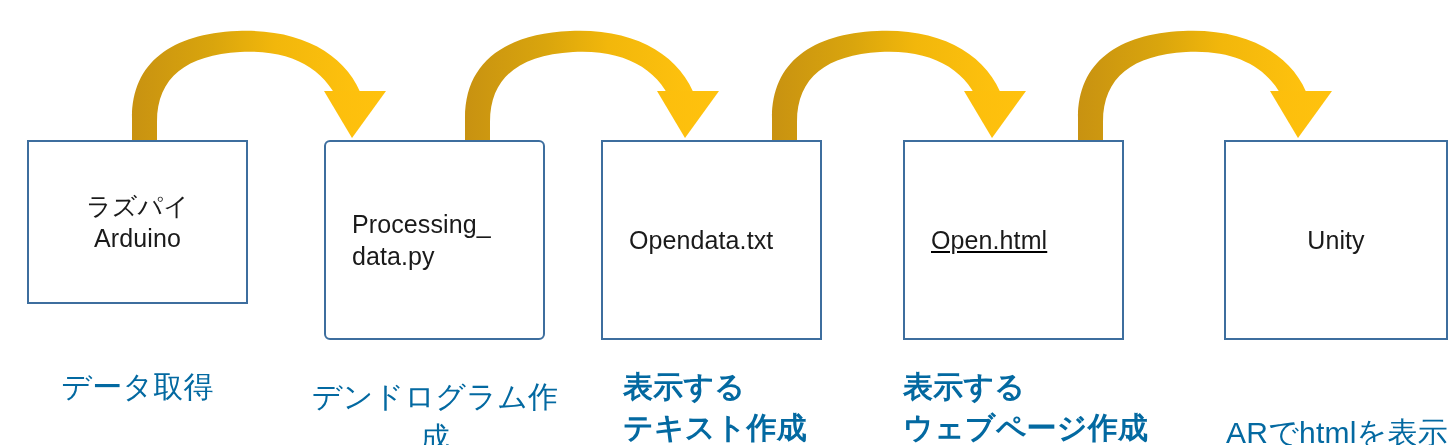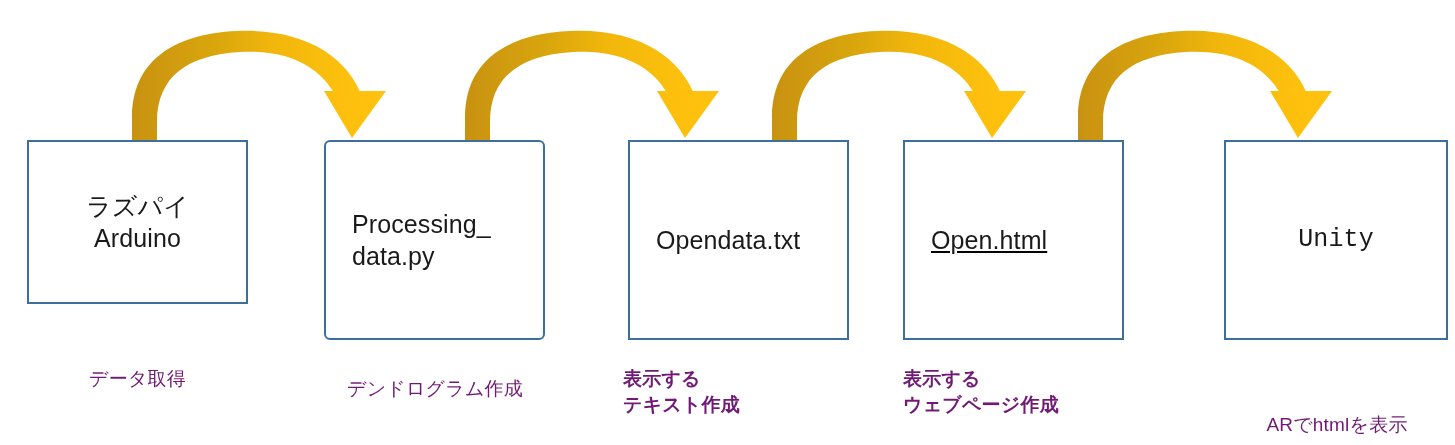--- a/index.html
+++ b/index.html
@@ -47,23 +47,23 @@
     text-align: left;
     width: 100%;
     padding-left: 26px;
     box-sizing: border-box;
   }
   .node-label.align-center {
     text-align: center;
   }
   .caption {
     position: absolute;
-    font-size: 19px;
+    font-size: 30px;
     line-height: 1.38;
-    color: #701a75;
+    color: #0369a1;
     white-space: pre-line;
     letter-spacing: 0.2px;
   }
   .caption.align-left {
     text-align: left;
     font-weight: bold;
   }
   .caption.align-center {
     text-align: center;
   }
@@ -133,29 +133,29 @@
   <div class="node-box" style="left:27px; top:140px; width:221px; height:164px;">
     <div class="node-label align-center">ラズパイ
 Arduino</div>
   </div>
 
   <div class="node-box" style="left:324px; top:140px; width:221px; height:200px;border-radius:6px;">
     <div class="node-label align-left">Processing_
 data.py</div>
   </div>
 
-  <div class="node-box" style="left:601px; top:140px; width:221px; height:200px;margin-left:27px;">
+  <div class="node-box" style="left:601px; top:140px; width:221px; height:200px;">
     <div class="node-label align-left">Opendata.txt</div>
   </div>
 
   <div class="node-box" style="left:903px; top:140px; width:221px; height:200px;text-decoration:underline;">
     <div class="node-label align-left">Open.html</div>
   </div>
 
-  <div class="node-box" style="left:1224px; top:140px; width:224px; height:200px;font-family:Liberation Mono, monospace;">
+  <div class="node-box" style="left:1224px; top:140px; width:224px; height:200px;">
     <div class="node-label align-center">Unity</div>
   </div>
 
   <div class="caption align-center" style="left:27px; top:366px; width:221px;">データ取得</div>
 
   <div class="caption align-center" style="left:300px; top:376px; width:270px;">デンドログラム作成</div>
 
   <div class="caption align-left" style="left:623px; top:366px; width:270px;">表示する
 テキスト作成</div>
 

